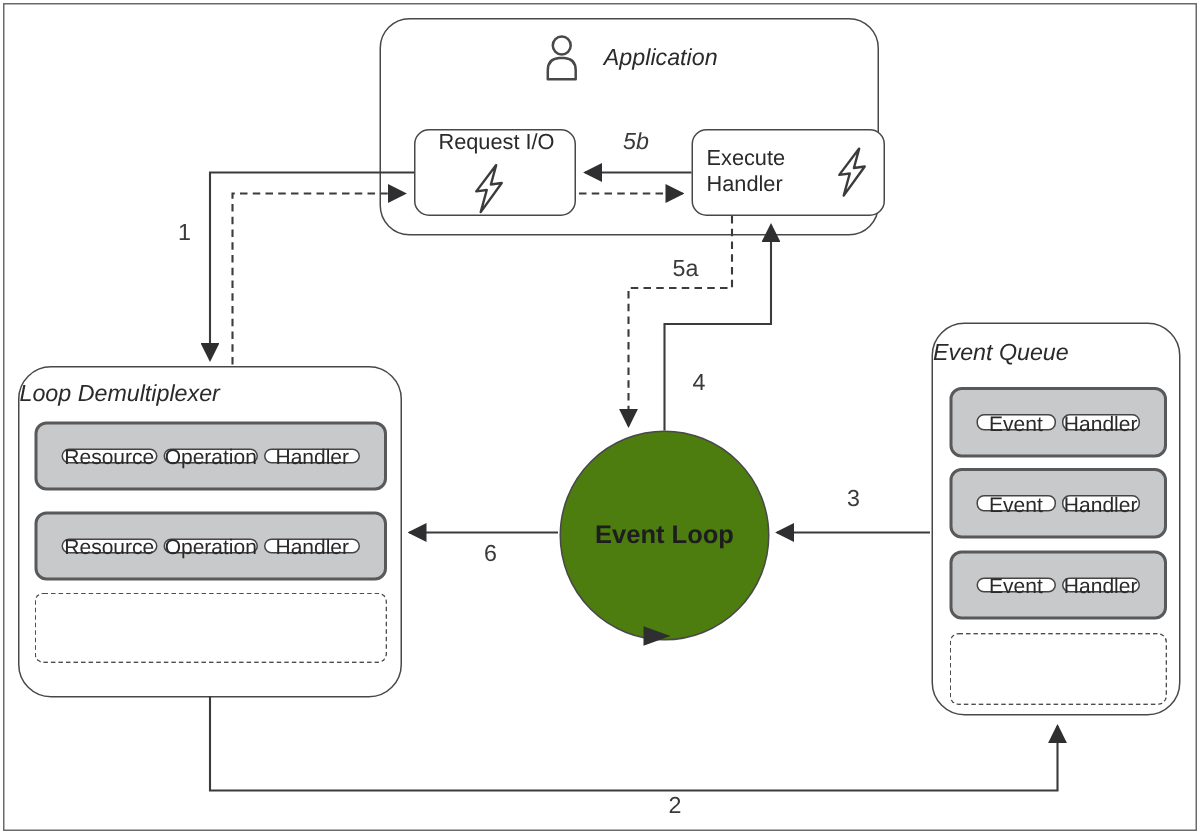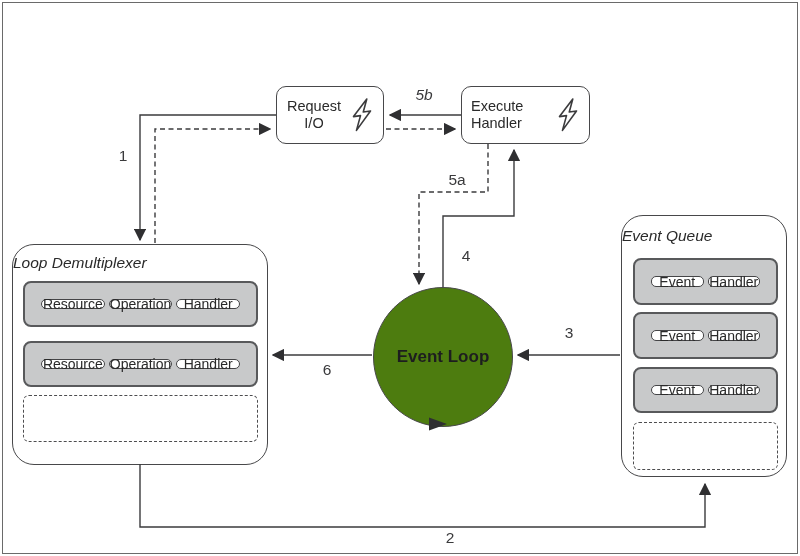--- a/index.html
+++ b/index.html
@@ -10,21 +10,21 @@
   .frame{position:absolute;inset:2px;border:1px solid #6a6a6a;pointer-events:none;}
 
   
   .node{position:absolute;background:#ffffff;border:1.6px solid #48484a;box-sizing:border-box;z-index:1;}
   .app-box{left:253px;top:12px;width:333px;height:145px;border-radius:20px;}
   .app-header{display:flex;justify-content:center;align-items:center;gap:15px;padding-top:10px;}
   .box-title{font-style:italic;font-size:15.5px;color:#2a2a2a;}
 
   .mini{position:absolute;border:1.6px solid #48484a;border-radius:10px;background:#fff;
         box-sizing:border-box;display:flex;align-items:center;z-index:1;}
-  .request-box{left:276px;top:86px;width:108px;height:58px;}
+  .request-box{left:276px;top:86px;width:108px;height:58px;flex-direction:column;}
   .execute-box{left:461px;top:86px;width:129px;height:58px;}
   .mini .lbl{flex:1;font-size:14.5px;line-height:1.15;color:#2a2a2a;padding-left:9px;}
   .request-box .lbl{text-align:center;padding-left:2px;}
   .mini .bolt{width:26px;height:34px;margin-right:8px;flex:0 0 auto;}
 
   .demux-box{left:12px;top:244px;width:256px;height:221px;border-radius:22px;}
   .queue-box{left:621px;top:215px;width:166px;height:262px;border-radius:22px;}
   .node .title-row{text-align:left;padding-top:9px;}
   .queue-box .title-row{padding-top:11px;}
 
@@ -53,20 +53,31 @@
 
   .num{position:absolute;transform:translate(-50%,-50%);font-size:15.5px;color:#3a3a3c;z-index:3;}
   .icon-svg{display:block;}
 </style>
 </head>
 <body>
 
 <div class="canvas">
   <div class="frame"></div>
 
+  <div class="node app-box">
+    <div class="app-header">
+      <span>
+        <svg class="icon-svg" width="27" height="31" viewBox="0 0 24 28">
+          <circle cx="12" cy="6.6" r="5.4" fill="#fff" stroke="#48484a" stroke-width="1.5"></circle>
+          <path d="M3.6,27 L3.6,21.5 Q3.6,14.6 10.4,14.1 L13.6,14.1 Q20.4,14.6 20.4,21.5 L20.4,27 Z" fill="#fff" stroke="#48484a" stroke-width="1.5" stroke-linejoin="round"></path>
+        </svg>
+      </span>
+      <span class="box-title">Application</span>
+    </div>
+  </div>
 
   <div class="mini request-box">
     <span class="lbl">Request I/O</span>
     <span class="bolt">
       <svg class="icon-svg" width="26" height="34" viewBox="0 0 20 32">
         <path d="M14.5,1 L2,17.5 L8.6,16.6 L4.8,30.5 L18,12.2 L11.2,13.2 Z" fill="#fff" stroke="#3b3b3d" stroke-width="1.5" stroke-linejoin="round"></path>
       </svg>
     </span>
   </div>
 

